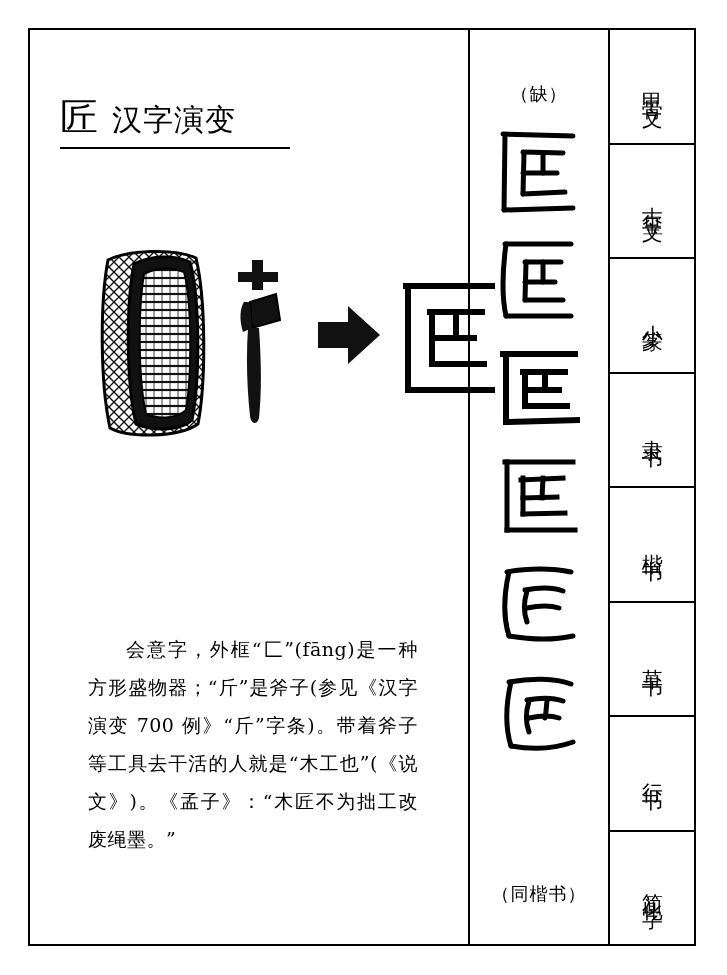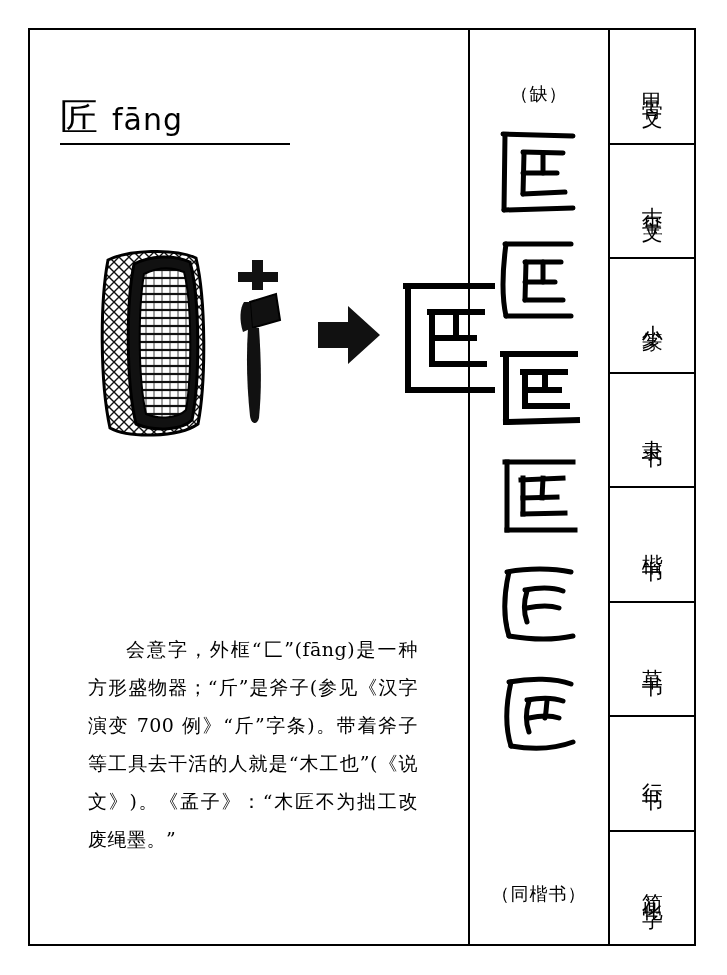--- a/index.html
+++ b/index.html
@@ -179,21 +179,21 @@
 </style>
 </head>
 <body>
 
 <div class="page">
 
   <div class="left-col">
 
     <div class="headword">
       <span class="han">匠</span>
-      <span class="pinyin">fāng</span>
+      <span class="pinyin">汉字演变</span>
     </div>
 
     <div class="illus">
 
       <div class="basket">
         <svg width="120" height="200" viewBox="0 0 120 200">
           <defs>
             <pattern id="weave" width="10" height="10" patternUnits="userSpaceOnUse">
               <rect width="10" height="10" fill="#ffffff"></rect>
               <path d="M0 0 L10 10 M0 10 L10 0" stroke="#111" stroke-width="1.4"></path>

